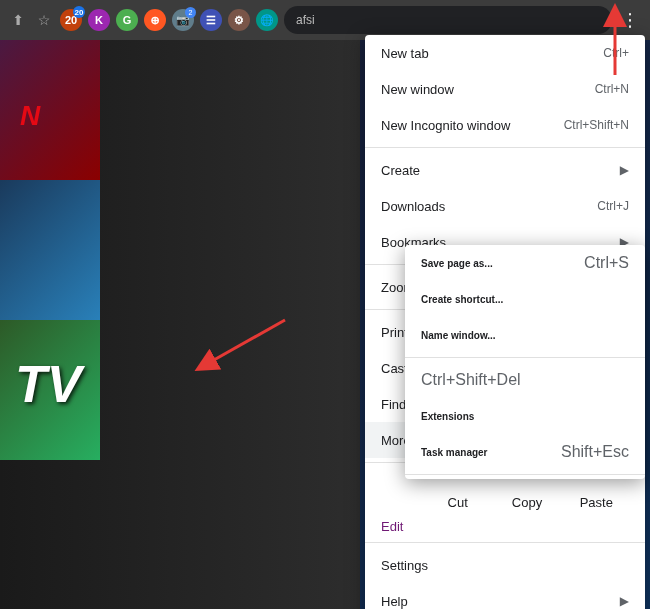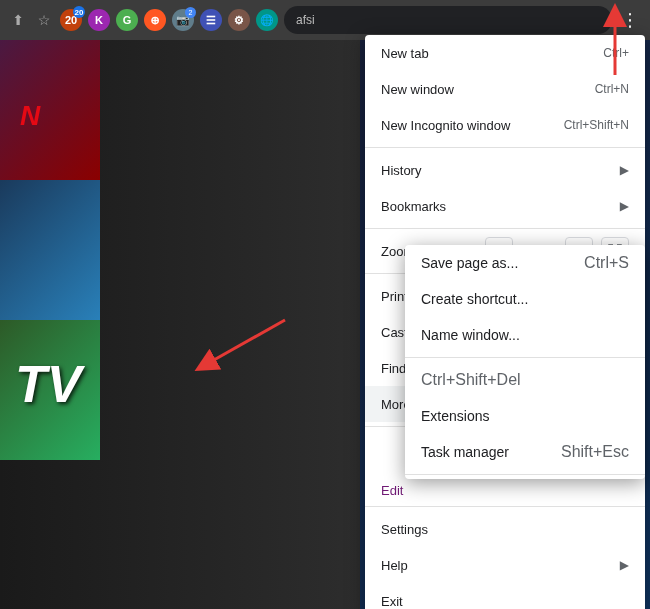--- a/index.html
+++ b/index.html
@@ -274,21 +274,22 @@
       display: flex;
       align-items: center;
       padding: 8px 16px;
       cursor: pointer;
       color: #202124;
       min-height: 36px;
     }
 
     .sub-menu-label {
       flex: 1;
-      font-size: 14px;
+      font-size: 10px;
+      font-weight: bold;
     }
     .sub-menu-shortcut {
       color: #5f6368;
       font-size: 16px;
     }
 
     
     .arrow-svg {
       position: absolute;
       pointer-events: none;
@@ -358,22 +359,26 @@
     <span class="menu-item-shortcut">Ctrl+N</span>
   </div>
   <div class="menu-item">
     <span class="menu-item-label">New Incognito window</span>
     <span class="menu-item-shortcut">Ctrl+Shift+N</span>
   </div>
 
   <div class="menu-divider"></div>
 
   <div class="menu-item">
-    <span class="menu-item-label">History</span>
+    <span class="menu-item-label">Create</span>
     <span class="menu-item-arrow">▶</span>
+  </div>
+  <div class="menu-item">
+    <span class="menu-item-label">Downloads</span>
+    <span class="menu-item-shortcut">Ctrl+J</span>
   </div>
   <div class="menu-item">
     <span class="menu-item-label">Bookmarks</span>
     <span class="menu-item-arrow">▶</span>
   </div>
 
   <div class="menu-divider"></div>
 
   <div class="zoom-row">
     <span class="zoom-label">Zoom</span>

